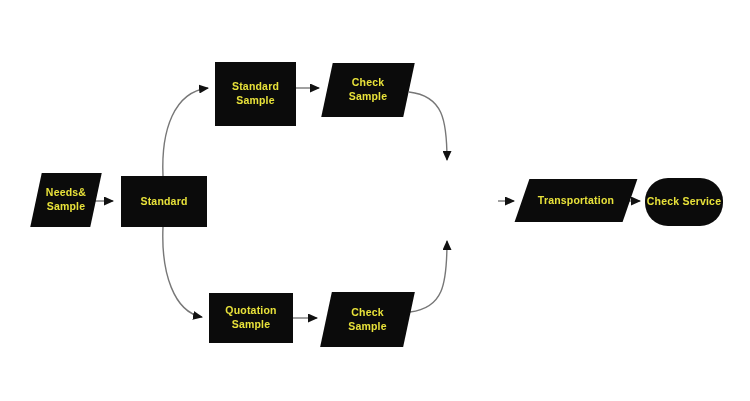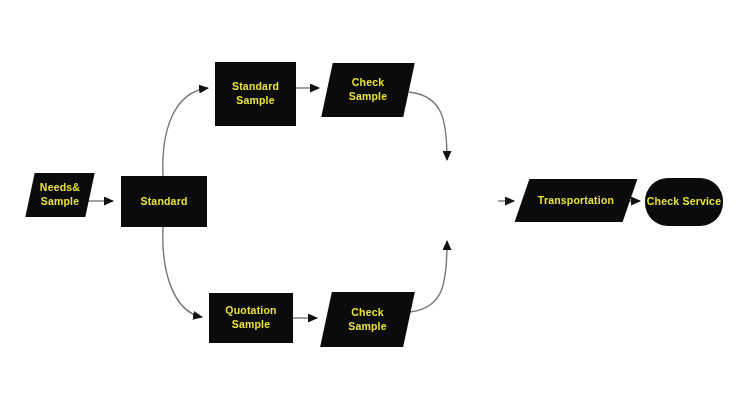--- a/index.html
+++ b/index.html
@@ -51,21 +51,21 @@
     letter-spacing: 0.2px;
   }
   .para .bg   { transform: skewX(-12deg); }
   .para-wide .bg { transform: skewX(-19deg); }
   .diamond .bg {
     clip-path: polygon(50% 0%, 100% 50%, 50% 100%, 0% 50%);
   }
   .stadium .bg { border-radius: 23px; }
 
   
-  #node-needs-sample        { left: 30px;  top: 173px; width: 60px;  height: 44px; }
+  #node-needs-sample        { left: 36px;  top: 173px; width: 60px;  height: 54px; }
   #node-quotation           { left: 121px; top: 176px; width: 86px;  height: 51px; }
   #node-standard-sample     { left: 215px; top: 62px;  width: 81px;  height: 64px; }
   #node-check-sample-top    { left: 327px; top: 63px;  width: 82px;  height: 54px; }
   #node-customized-sample   { left: 209px; top: 293px; width: 84px;  height: 50px; }
   #node-check-sample-bottom { left: 326px; top: 292px; width: 83px;  height: 55px; }
   #node-mass-produce        { left: 397px; top: 169px; width: 100px; height: 64px; }
   #node-transportation      { left: 522px; top: 179px; width: 108px; height: 43px; }
   #node-after-service       { left: 645px; top: 178px; width: 78px;  height: 48px; }
 
   #connectors path {

